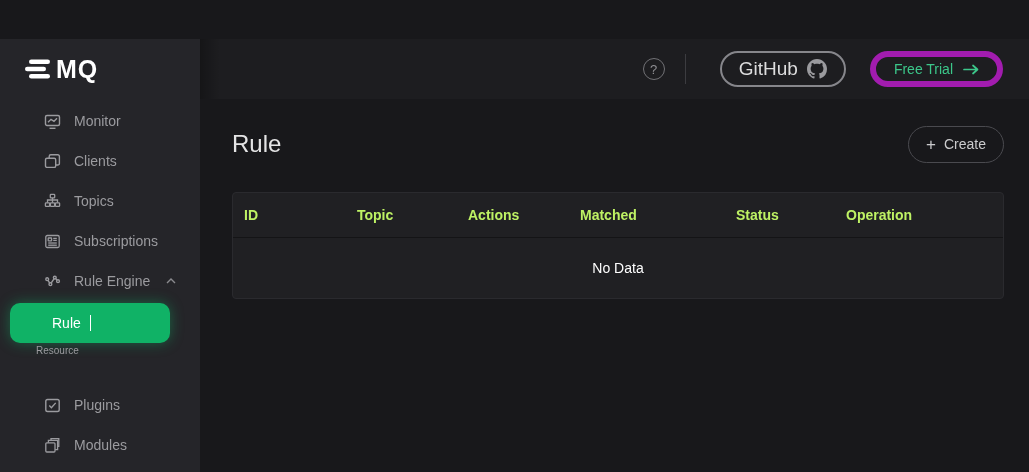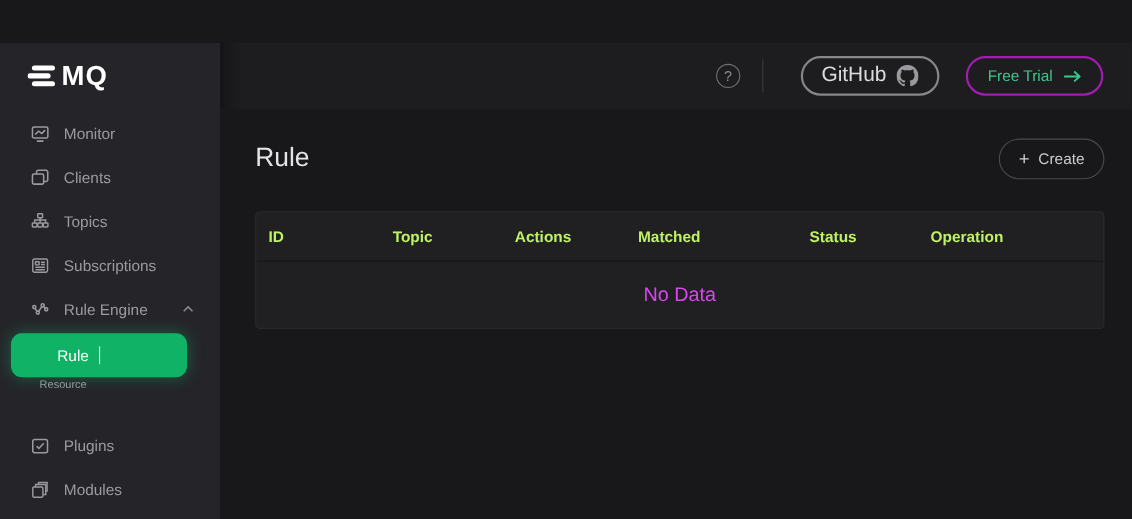--- a/index.html
+++ b/index.html
@@ -8,21 +8,21 @@
   .app { position:relative; width:1029px; height:472px;margin-top:39px; }
 
   
   .sidebar { position:absolute; left:0; top:0; bottom:0; width:200px;
     background:#252529; z-index:3; }
   .logo { height:60px; display:flex; align-items:center; padding-left:25px; }
   .logo-bars { margin-right:5px; }
   .logo-text { color:#fff; font-size:25px; font-weight:700; letter-spacing:1px; }
 
   .menu { padding-top:2px; }
-  .menu-item { height:40px; display:flex; align-items:center; padding-left:28px;
+  .menu-item { height:40px; display:flex; align-items:center; padding-left:44px;
     color:#9b9b9f; font-size:14px; cursor:pointer; }
   .menu-item .mi-icon { width:17px; height:17px; margin-right:13px; flex-shrink:0; }
   .mi-chevron { margin-left:auto; margin-right:24px; }
 
   .submenu-pill { margin:2px 0 2px 10px; width:160px; height:40px; border-radius:10px;
     background:#10b266; box-shadow:0 0 14px rgba(16,178,102,.45);
     display:flex; align-items:center; padding-left:42px; color:#fff; font-size:14px;
     cursor:pointer; }
   .caret { display:inline-block; width:1.5px; height:16px; background:#fff; margin-left:9px; }
   .submenu-item { height:40px; display:flex; align-items:flex-start; padding-left:36px;
@@ -33,21 +33,21 @@
     display:flex; align-items:center; justify-content:flex-end; padding-right:26px; z-index:2; }
   .topbar::before { content:""; position:absolute; left:0; top:0; bottom:0; width:20px;
     background:linear-gradient(to right, rgba(0,0,0,.28), rgba(0,0,0,0)); }
   .help-circle { width:22px; height:22px; border:1.5px solid #717175; border-radius:50%;
     color:#8f8f93; font-size:13px; display:flex; align-items:center; justify-content:center;
     cursor:pointer; margin-right:20px; }
   .tb-divider { width:1px; height:30px; background:#3c3c40; margin-right:34px; }
   .btn-github { height:36px; padding:0 17px; border:2px solid #86868b; border-radius:18px;
     background:transparent; display:flex; align-items:center; gap:9px; color:#dcdcdd;
     font-size:19px; cursor:pointer; margin-right:24px; }
-  .btn-trial { height:36px; padding:0 18px; border:2px solid #a21caf; border-radius:18px;
+  .btn-trial { height:36px; padding:0 18px; border:6px solid #a21caf; border-radius:18px;
     background:transparent; display:flex; align-items:center; gap:10px; color:#3cc78a;
     font-size:14px; cursor:pointer; }
 
   
   .content { position:absolute; left:200px; right:0; top:60px; bottom:0;
     background:#18181b; padding:25px 25px 0 32px; z-index:1; }
   .content-header { display:flex; align-items:center; justify-content:space-between; height:40px; }
   .page-title { color:#e4e4e5; font-size:24px; font-weight:400; }
   .btn-create { height:37px; padding:0 17px; border:1px solid #4a4a4f; border-radius:19px;
     background:transparent; display:flex; align-items:center; gap:8px; color:#cbcbcd;
@@ -55,21 +55,21 @@
   .plus-glyph { font-size:17px; font-weight:300; color:#cbcbcd; line-height:1; }
 
   .table-card { margin-top:28px; background:#202023; border:1px solid #2a2a2e;
     border-radius:4px; overflow:hidden; }
   .t-header { display:flex; height:45px; align-items:center;
     border-bottom:1px solid #141416; }
   .t-header .th { font-size:14px; font-weight:700; color:#bef264; padding-left:11px; }
   .th-id{width:113px;} .th-topic{width:111px;} .th-actions{width:112px;}
   .th-matched{width:156px;} .th-status{width:110px;} .th-operation{flex:1;}
   .t-empty { height:60px; display:flex; align-items:center; justify-content:center;
-    color:#d946ef; font-size:18px; }
+    color:#ffffff; font-size:14px; }
 
   svg { display:block; }
 </style>
 </head>
 <body>
 
 <div class="app">
 
   <div class="sidebar">
     <div class="logo">

